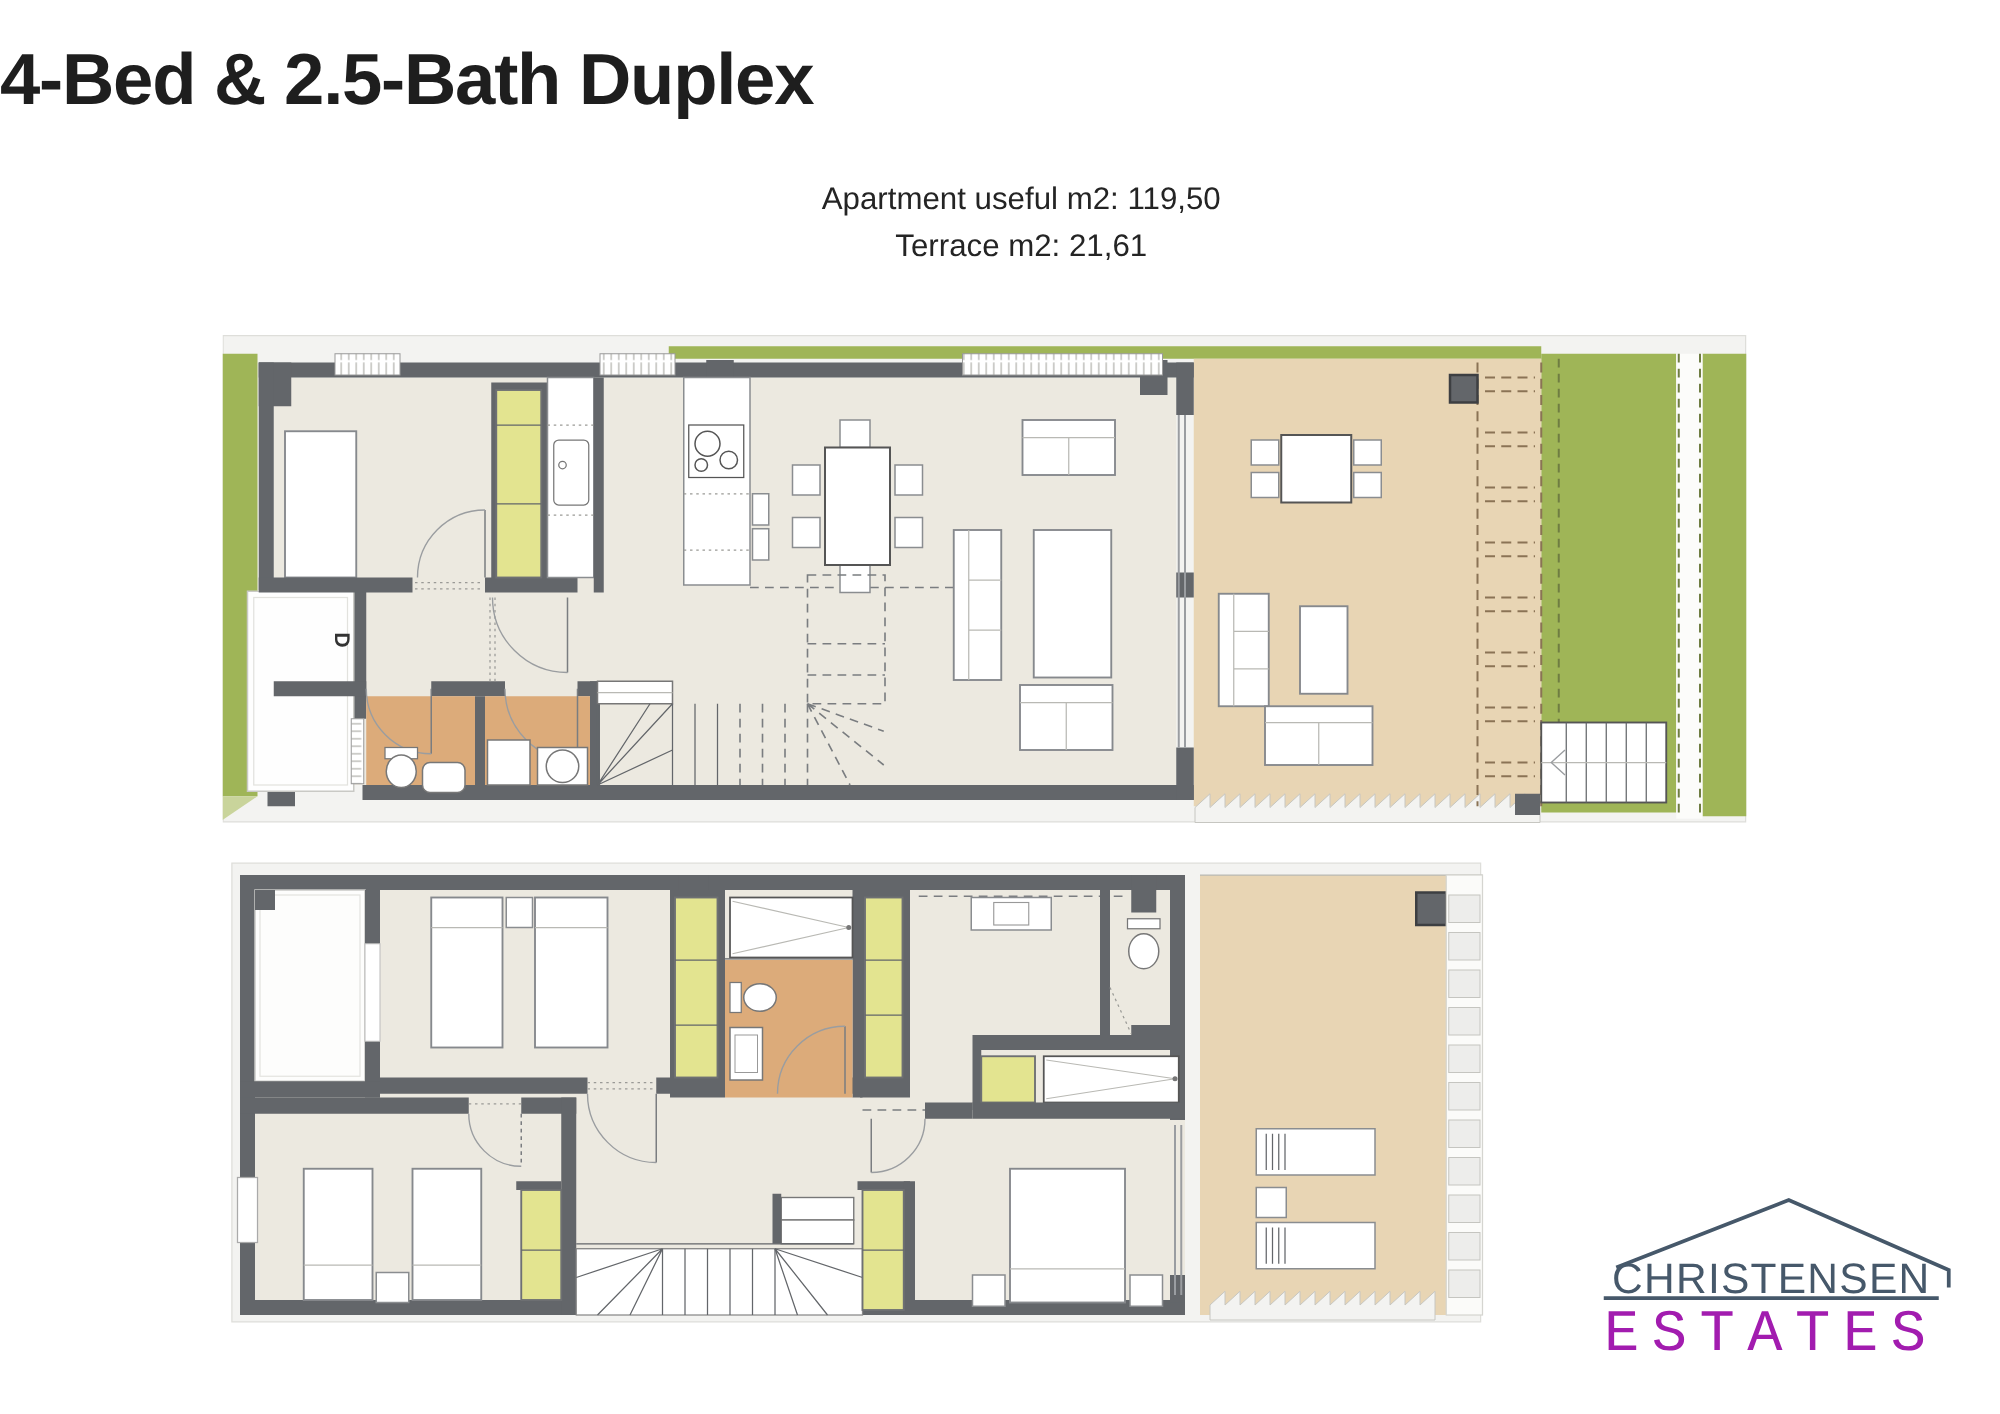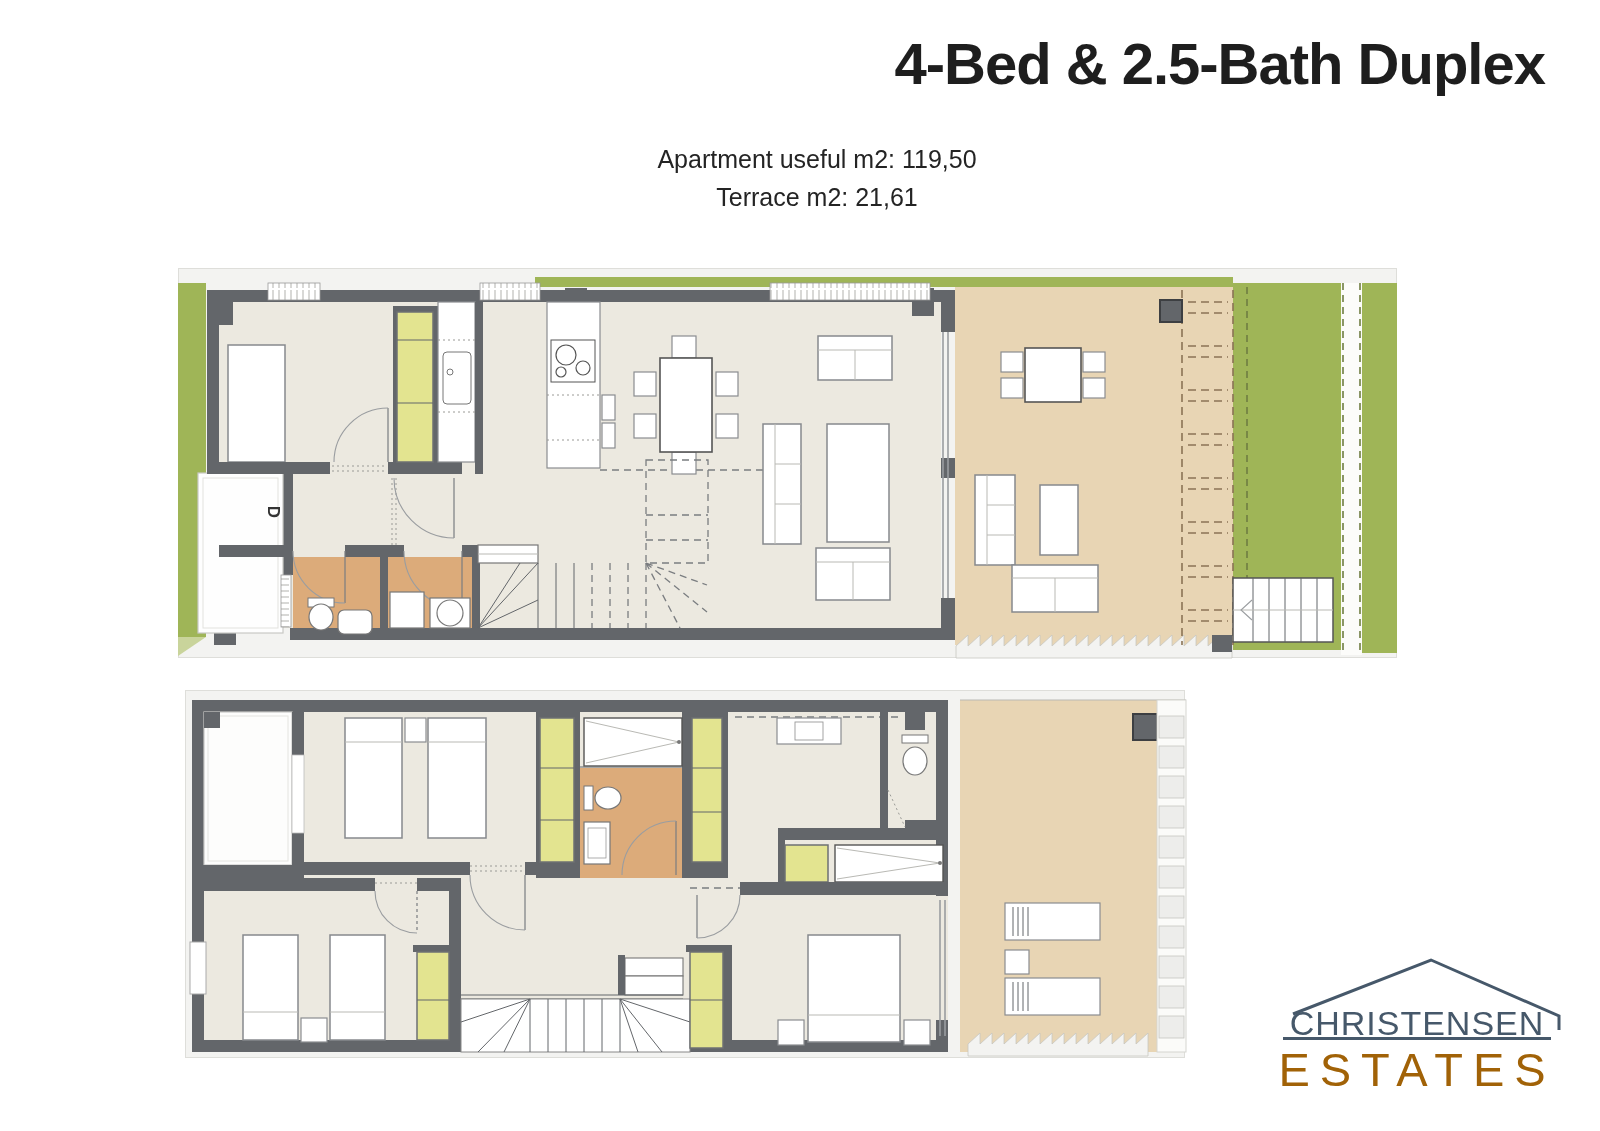--- a/index.html
+++ b/index.html
@@ -1,18 +1,18 @@
 <!DOCTYPE html>
 <html><head>
 <meta charset="utf-8">
 <style>
   html,body{margin:0;padding:0;background:#fff;}
   .page{position:relative;width:1600px;height:1131px;background:#ffffff;overflow:hidden;
         font-family:"Liberation Sans","DejaVu Sans",sans-serif;}
-  .title{position:absolute;top:30px;left:0;width:1545px;text-align:right;
+  .title{position:absolute;top:30px;left:0;width:1545px;text-align:left;
          font-size:58px;font-weight:600;color:#1e1e1e;letter-spacing:-1px;}
   .stats{position:absolute;top:140px;left:0;width:1600px;text-align:center;
          font-size:25px;color:#242424;line-height:38px;font-weight:400;padding-left:17px;}
   .plan{position:absolute;}
   .plan svg{display:block;}
   
   .wall{fill:#63666a;}
   .floor{fill:#ece9e0;}
   .terr{fill:#e8d5b4;}
   .grn{fill:#9fb557;}
@@ -30,22 +30,22 @@
   .leaf{stroke:#7a7d80;stroke-width:1.2;fill:none;}
   .glass{stroke:#9a9da1;stroke-width:1.6;fill:none;}
   .saw{fill:#f3f3f1;stroke:#c6c6c1;stroke-width:0.8;}
   .bkdp{fill:#f3f3f1;stroke:#dededa;stroke-width:1;}
   
   .logo{position:absolute;left:1255px;top:938px;width:330px;height:175px;}
   .logo-name{position:absolute;top:66px;left:22px;width:280px;text-align:center;
              font-size:34px;color:#46586a;letter-spacing:1px;font-weight:400;}
   .logo-rule{position:absolute;top:99px;left:28px;width:268px;height:3px;background:#46586a;}
   .logo-tag{position:absolute;top:104px;left:14px;width:296px;text-align:center;
-            font-family:Liberation Sans, sans-serif;
-            font-size:47px;color:#a16207;letter-spacing:10px;}
+            font-family:Liberation Mono, monospace;
+            font-size:47px;color:#a21caf;letter-spacing:10px;}
 </style>
 </head>
 <body>
 
 <div class="page">
 
   <div class="title">4-Bed &amp; 2.5-Bath Duplex</div>
 
   <div class="stats">
     <div>Apartment useful m2: 119,50</div>

